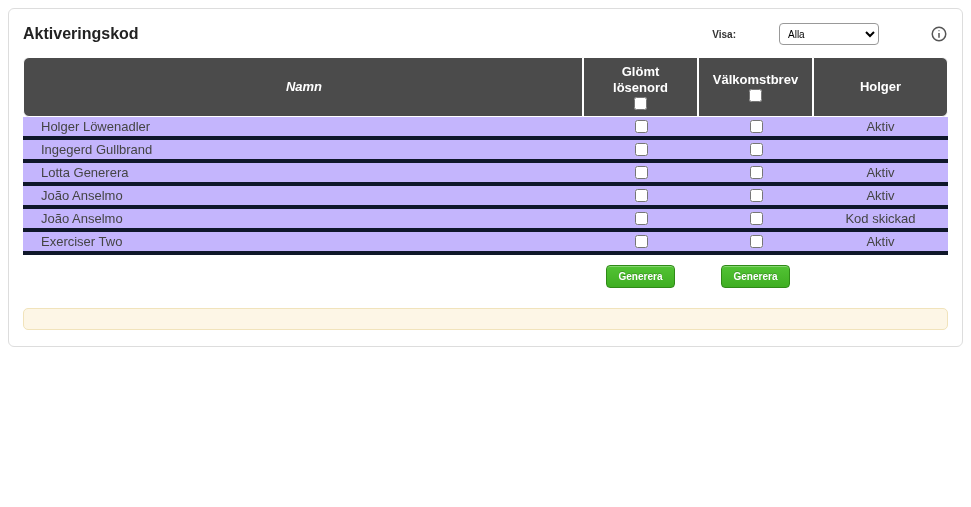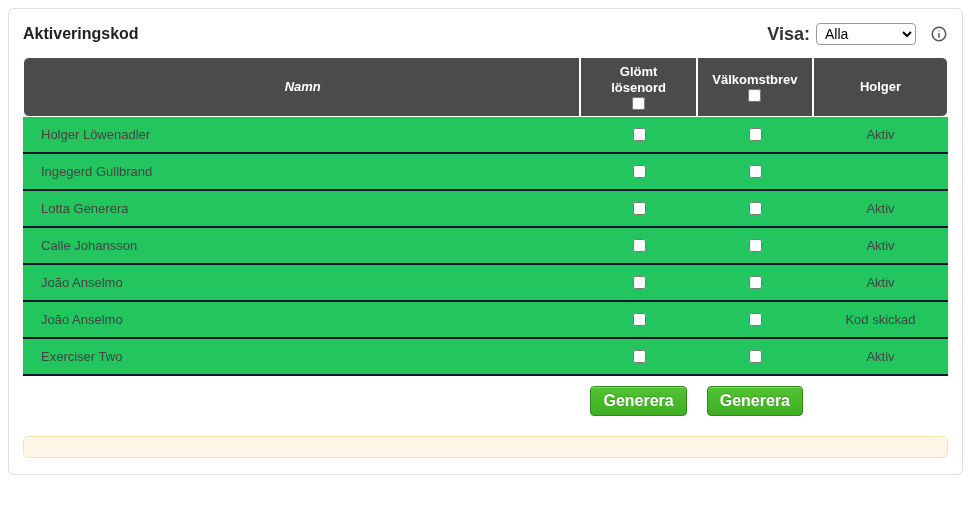--- a/index.html
+++ b/index.html
@@ -14,35 +14,36 @@
   .panel {
     border: 1px solid #ddd;
     border-radius: 6px;
     padding: 14px 14px 16px;
     width: 955px;
   }
   .panel-header {
     display: flex;
     align-items: center;
     margin-bottom: 12px;
+    gap: 37px;
   }
   .panel-title {
     font-size: 16px;
     font-weight: 700;
     color: #222;
     flex: 0 0 auto;
   }
   .header-spacer { flex: 1 1 auto; }
   .visa-label {
     font-weight: 700;
-    font-size: 18px;
+    font-size: 10px;
     margin-right: 6px;
   }
   .visa-select {
-    font-size: 14px;
+    font-size: 10px;
     height: 22px;
     width: 100px;
     border: 1px solid #999;
     border-radius: 4px;
     background: #fff;
     padding: 0 4px;
   }
   .info-icon {
     margin-left: 14px;
     width: 18px;
@@ -77,25 +78,25 @@
     font-style: italic;
   }
   table.grid thead th:last-child {
     border-top-right-radius: 6px;
     border-bottom-right-radius: 6px;
   }
   .th-inner { display: flex; flex-direction: column; align-items: center; gap: 2px; }
   .th-inner input[type=checkbox] { margin: 0; }
 
   table.grid tbody td {
-    border-bottom: 2px solid #0f172a;
-    padding: 8px 10px;
+    border-bottom: 4px solid #0f172a;
+    padding: 0 10px;
     text-align: center;
     color: #444;
-    background: #22c55e;
+    background: #c4b5fd;
   }
   table.grid tbody td:first-child {
     text-align: left;
     padding-left: 18px;
   }
   table.grid tfoot td {
     padding: 10px 10px 6px;
     text-align: center;
   }
 
@@ -103,21 +104,21 @@
   .col-forgot { width: 115px; }
   .col-welcome{ width: 115px; }
   .col-status { width: 135px; }
 
   .btn-generate {
     display: inline-block;
     background: linear-gradient(#52c334, #3fae22);
     border: 1px solid #2f8a17;
     color: #fff;
     font-weight: 700;
-    font-size: 16px;
+    font-size: 10px;
     padding: 5px 12px;
     border-radius: 4px;
     text-shadow: 0 -1px 0 rgba(0,0,0,.2);
     box-shadow: inset 0 1px 0 rgba(255,255,255,.3);
     cursor: pointer;
   }
 
   .alert {
     margin-top: 14px;
     background: #fdf6e6;
@@ -188,26 +189,20 @@
           <td><input type="checkbox" style=""></td>
           <td></td>
         </tr>
         <tr>
           <td>Lotta Generera</td>
           <td><input type="checkbox" style=""></td>
           <td><input type="checkbox" style=""></td>
           <td>Aktiv</td>
         </tr>
         <tr>
-          <td>Calle Johansson</td>
-          <td><input type="checkbox" style=""></td>
-          <td><input type="checkbox" style=""></td>
-          <td>Aktiv</td>
-        </tr>
-        <tr>
           <td>João Anselmo</td>
           <td><input type="checkbox" style=""></td>
           <td><input type="checkbox" style=""></td>
           <td>Aktiv</td>
         </tr>
         <tr>
           <td>João Anselmo</td>
           <td><input type="checkbox" style=""></td>
           <td><input type="checkbox" style=""></td>
           <td>Kod skickad</td>

